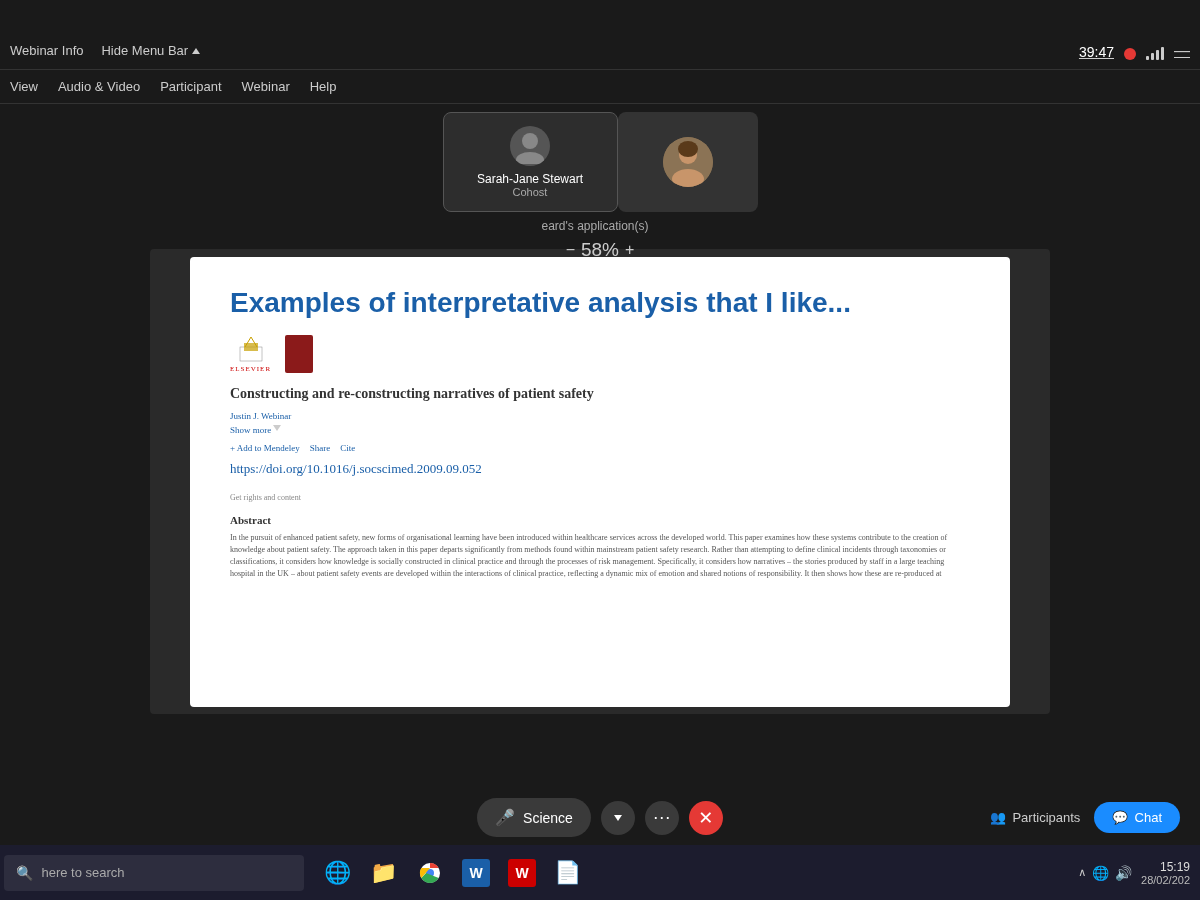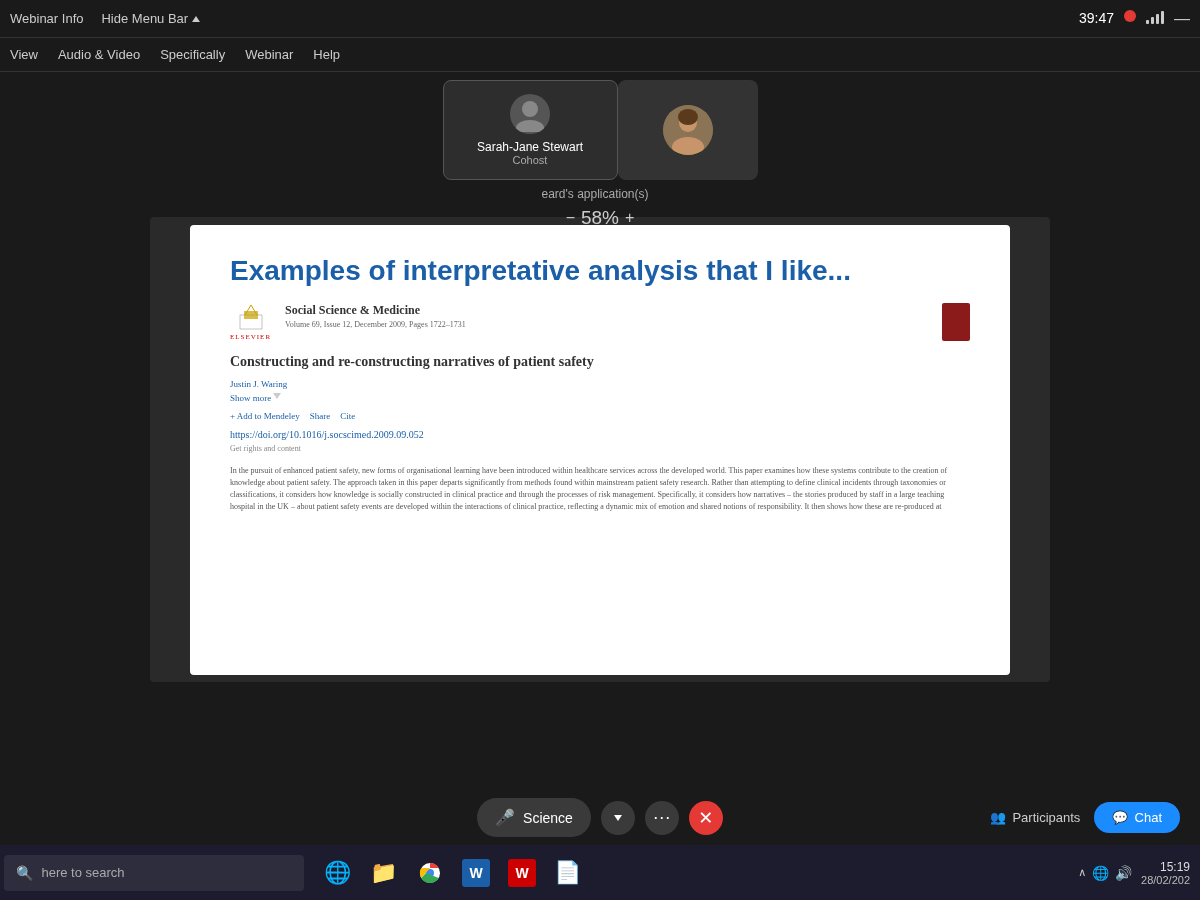--- a/index.html
+++ b/index.html
@@ -14,20 +14,21 @@
 
     
     .menu-bar {
       background: #1a1a1a;
       height: 38px;
       display: flex;
       align-items: center;
       padding: 0 10px;
       gap: 20px;
       border-bottom: 1px solid #333;
+      margin-top: 32px;
     }
     .menu-bar-left {
       display: flex;
       align-items: center;
       gap: 18px;
     }
     .menu-item {
       color: #ccc;
       font-size: 13px;
       cursor: pointer;
@@ -35,24 +36,25 @@
     .hide-menu-bar {
       display: flex;
       align-items: center;
       gap: 4px;
       color: #ccc;
       font-size: 13px;
     }
     .menu-bar-right {
       margin-left: auto;
       display: flex;
-      align-items: flex-start;
+      align-items: flex-end;
       gap: 10px;
       color: #ccc;
       font-size: 13px;
+      text-decoration: underline;
     }
     .timer {
       color: #fff;
       font-size: 14px;
       font-weight: 500;
     }
     .rec-dot {
       width: 12px;
       height: 12px;
       background: #e53935;
@@ -317,23 +319,23 @@
       gap: 2px;
     }
     .paper-actions {
       display: flex;
       gap: 10px;
       margin-bottom: 8px;
       font-size: 9px;
       color: #1a5fa8;
     }
     .paper-doi {
-      font-size: 10px;
+      font-size: 13px;
       color: #1a5fa8;
-      margin-bottom: 4px;
+      margin-bottom: 16px;
     }
     .paper-rights {
       font-size: 8px;
       color: #888;
       margin-bottom: 12px;
     }
     .abstract-title {
       font-size: 11px;
       font-weight: bold;
       color: #333;
@@ -555,21 +557,21 @@
       <div class="signal-bar" style="height:10px"></div>
       <div class="signal-bar" style="height:13px"></div>
     </div>
     <span class="minimize-btn">—</span>
   </div>
 </div>
 
 <div class="menu-bar2">
   <span class="menu-item">View</span>
   <span class="menu-item">Audio &amp; Video</span>
-  <span class="menu-item">Specifically</span>
+  <span class="menu-item">Participant</span>
   <span class="menu-item">Webinar</span>
   <span class="menu-item">Help</span>
 </div>
 
 <div class="participants-strip">
 
   <div class="participant-card host">
     <div class="participant-avatar">
       <svg width="36" height="36" viewBox="0 0 36 36">
         <circle cx="18" cy="13" r="8" fill="#888"></circle>
@@ -612,39 +614,36 @@
           <div class="elsevier-logo">
             <svg width="30" height="30" viewBox="0 0 30 30">
               <rect width="30" height="30" fill="#fff"></rect>
               <rect x="4" y="12" width="22" height="14" fill="none" stroke="#888" stroke-width="0.5"></rect>
               <rect x="8" y="8" width="14" height="8" fill="#c8a000" opacity="0.7"></rect>
               <line x1="15" y1="2" x2="9" y2="12" stroke="#c8a000" stroke-width="1"></line>
               <line x1="15" y1="2" x2="21" y2="12" stroke="#c8a000" stroke-width="1"></line>
             </svg>
             <div class="elsevier-text">ELSEVIER</div>
           </div>
-          <div class="journal-info">
-            <div class="journal-name">Social Science &amp; Medicine</div>
-            <div class="journal-meta">Volume 69, Issue 12, December 2009, Pages 1722–1731</div>
-          </div>
           <div class="journal-thumb" style="background:#8b1a1a; width:28px; height:38px; border-radius:2px;"></div>
         </div>
         <div class="paper-title">Constructing and re-constructing narratives of patient safety</div>
-        <div class="paper-author">Justin J. Waring</div>
+        <div class="paper-author">Justin J. Webinar</div>
         <div class="show-more">
           <span>Show more</span>
           <span class="chevron-down"></span>
         </div>
         <div class="paper-actions">
           <span>+ Add to Mendeley</span>
           <span>Share</span>
           <span>Cite</span>
         </div>
         <div class="paper-doi">https://doi.org/10.1016/j.socscimed.2009.09.052</div>
         <div class="paper-rights">Get rights and content</div>
+        <div class="abstract-title">Abstract</div>
         <div class="abstract-text">In the pursuit of enhanced patient safety, new forms of organisational learning have been introduced within healthcare services across the developed world. This paper examines how these systems contribute to the creation of knowledge about patient safety. The approach taken in this paper departs significantly from methods found within mainstream patient safety research. Rather than attempting to define clinical incidents through taxonomies or classifications, it considers how knowledge is socially constructed in clinical practice and through the processes of risk management. Specifically, it considers how narratives – the stories produced by staff in a large teaching hospital in the UK – about patient safety events are developed within the interactions of clinical practice, reflecting a dynamic mix of emotion and shared notions of responsibility. It then shows how these are re-produced at</div>
       </div>
     </div>
   </div>
 </div>
 
 <div style="position:absolute; right:195px; top:385px; color:#fff; font-size:20px; pointer-events:none; z-index:100;">↖</div>
 
 <div class="bottom-toolbar">
   <div class="toolbar-center">

